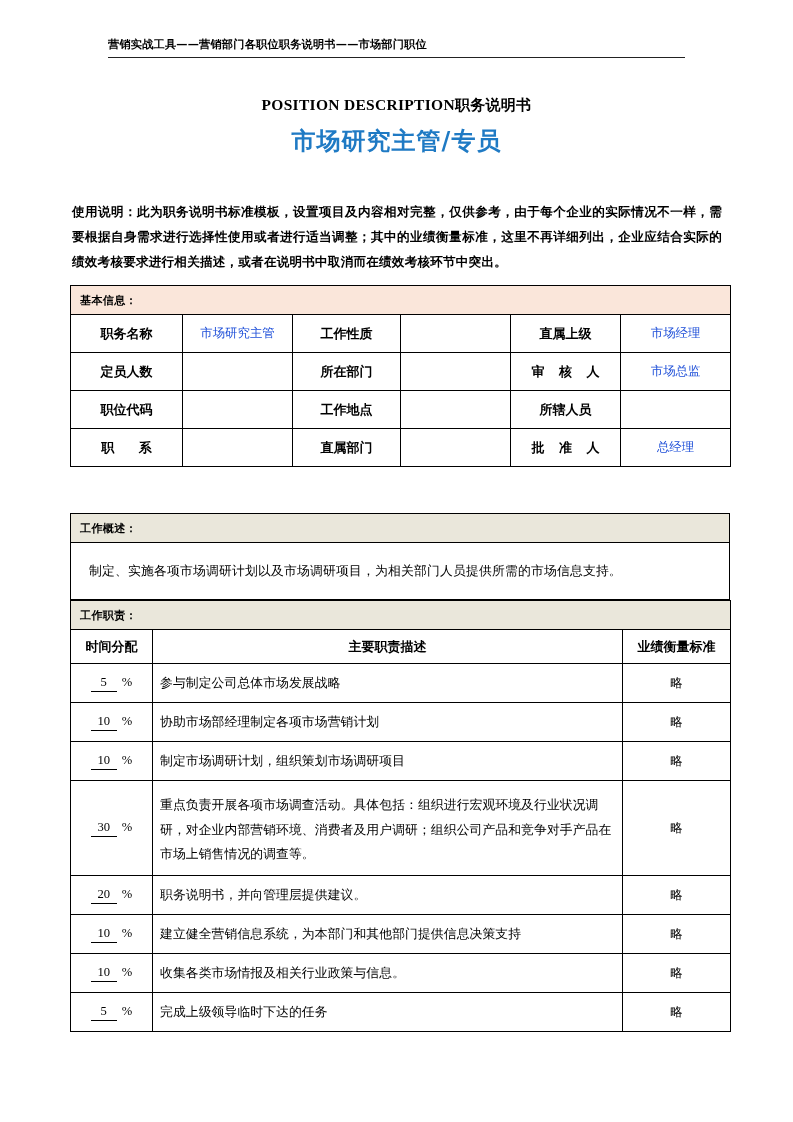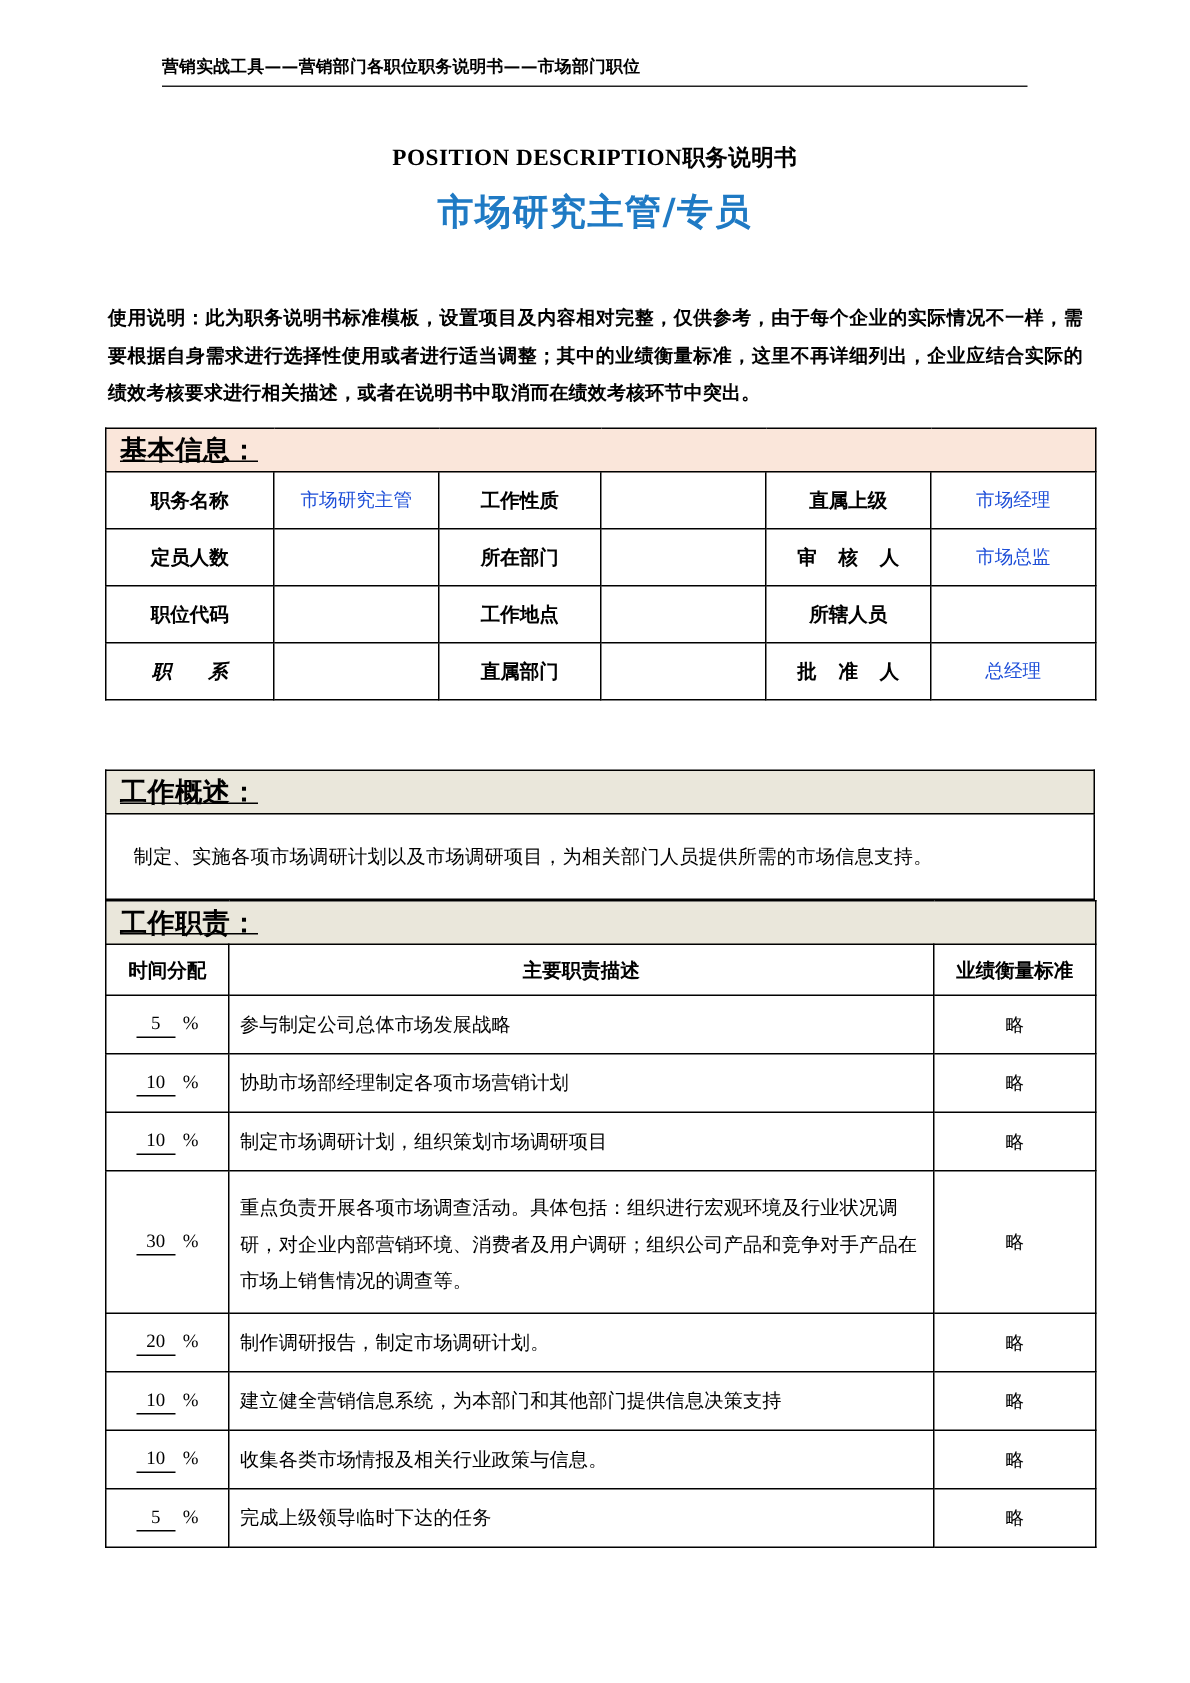--- a/index.html
+++ b/index.html
@@ -97,38 +97,37 @@
     padding: 0;
     vertical-align: middle;
     box-sizing: border-box;
   }
 
   
   .bar {
     height: 29px;
     font-family: "DejaVu Sans", "Liberation Sans", sans-serif;
     font-weight: bold;
-    font-size: 18px;
+    font-size: 11px;
     padding-left: 9px !important;
     letter-spacing: 0.4px;
-    text-decoration: underline;
   }
   .bar-peach { background: #FAE6DA; }
   .bar-beige { background: #EAE7DB; }
 
   
   .lbl {
     text-align: center;
     font-family: "DejaVu Sans", "Liberation Sans", sans-serif;
     font-weight: bold;
     font-size: 13px;
     height: 38px;
   }
   .lbl.wide { letter-spacing: 5px; text-indent: 5px; }
-  .lbl.wide2 { letter-spacing: 10px; text-indent: 10px; font-style: italic; }
+  .lbl.wide2 { letter-spacing: 10px; text-indent: 10px; }
   .val {
     text-align: center;
     font-family: "Liberation Serif", "DejaVu Serif", serif;
     font-size: 12.4px;
     color: #1d4ed8;
     height: 38px;
   }
 
   
   .overview-body {
@@ -291,21 +290,21 @@
       </tr>
 
       <tr>
         <td class="pct"><span class="num">30</span><span class="sym">%</span></td>
         <td class="desc tall">重点负责开展各项市场调查活动。具体包括：组织进行宏观环境及行业状况调研，对企业内部营销环境、消费者及用户调研；组织公司产品和竞争对手产品在市场上销售情况的调查等。</td>
         <td class="std">略</td>
       </tr>
 
       <tr>
         <td class="pct"><span class="num">20</span><span class="sym">%</span></td>
-        <td class="desc">制作调研报告，制定市场调研计划。</td>
+        <td class="desc">职务说明书，并向管理层提供建议。</td>
         <td class="std">略</td>
       </tr>
 
       <tr>
         <td class="pct"><span class="num">10</span><span class="sym">%</span></td>
         <td class="desc">建立健全营销信息系统，为本部门和其他部门提供信息决策支持</td>
         <td class="std">略</td>
       </tr>
 
       <tr>

